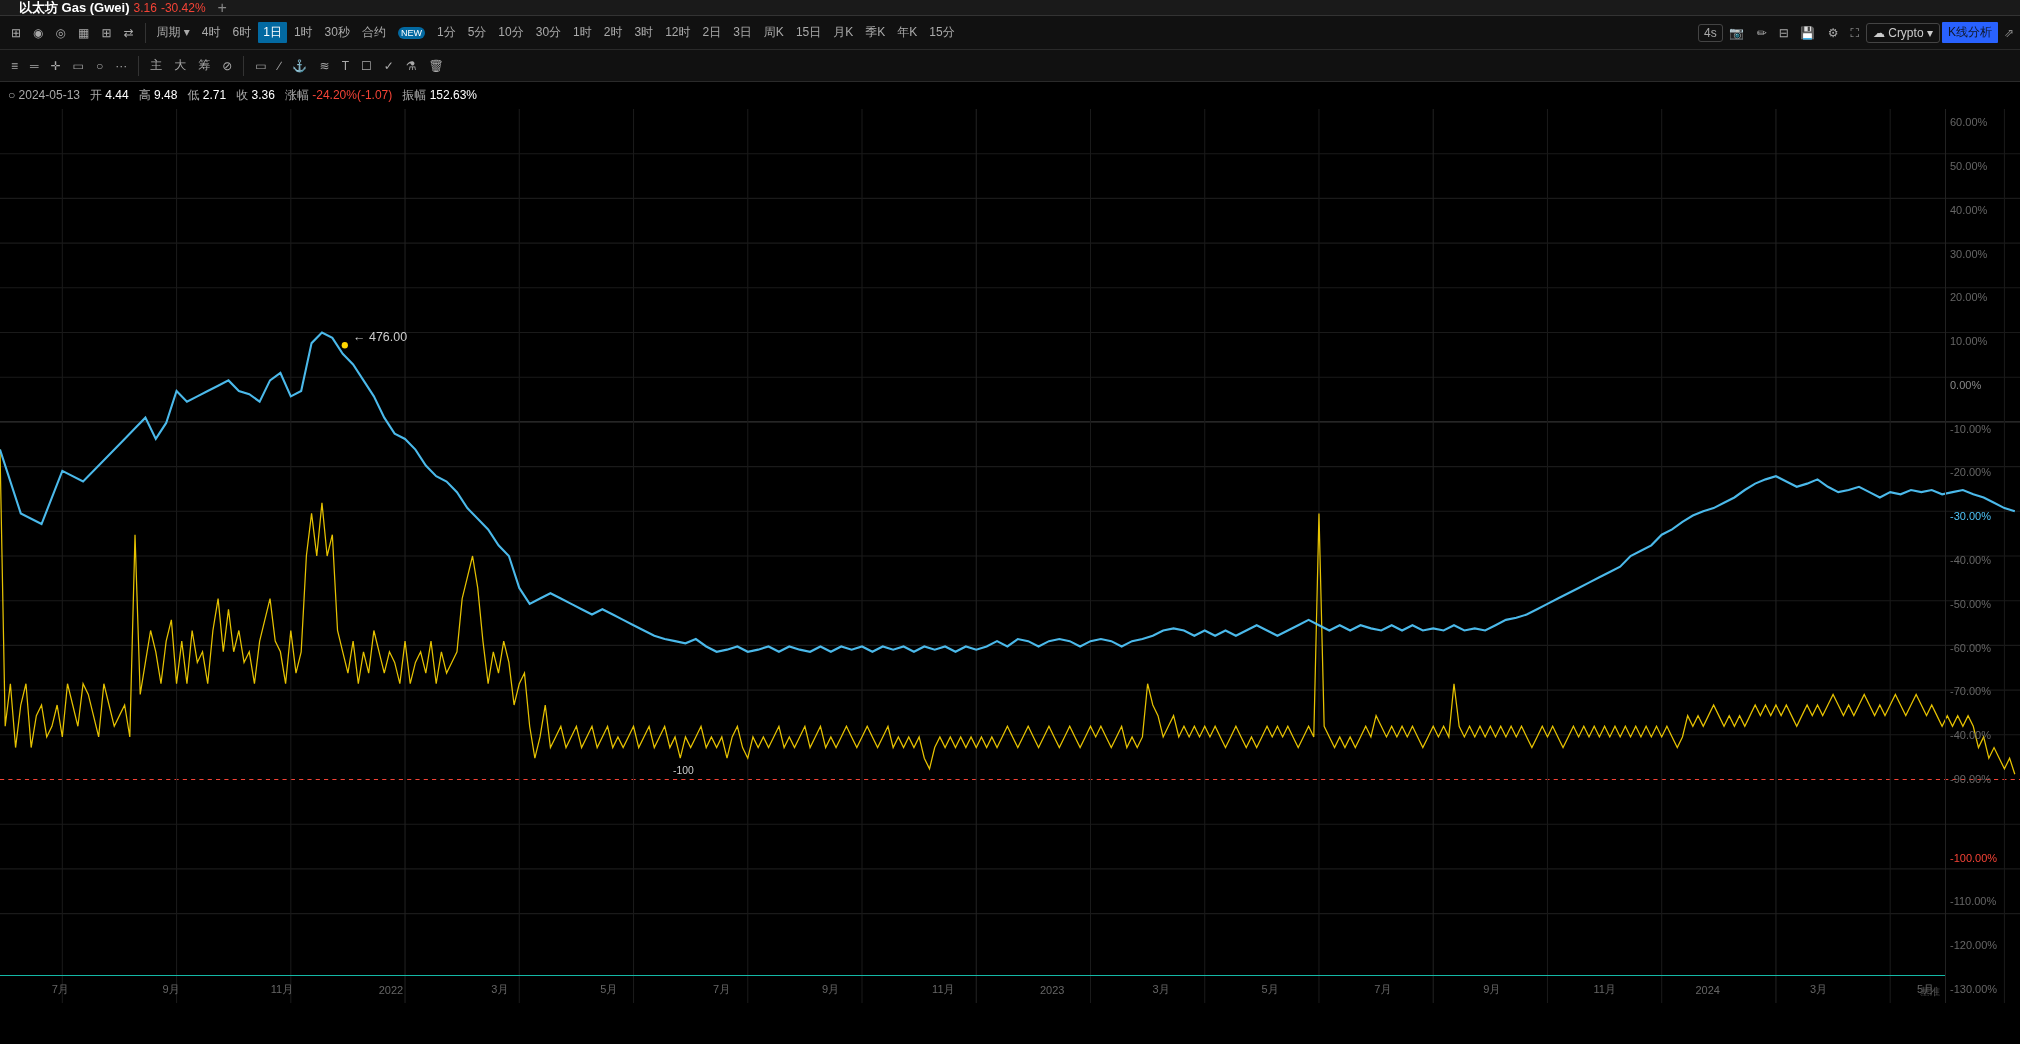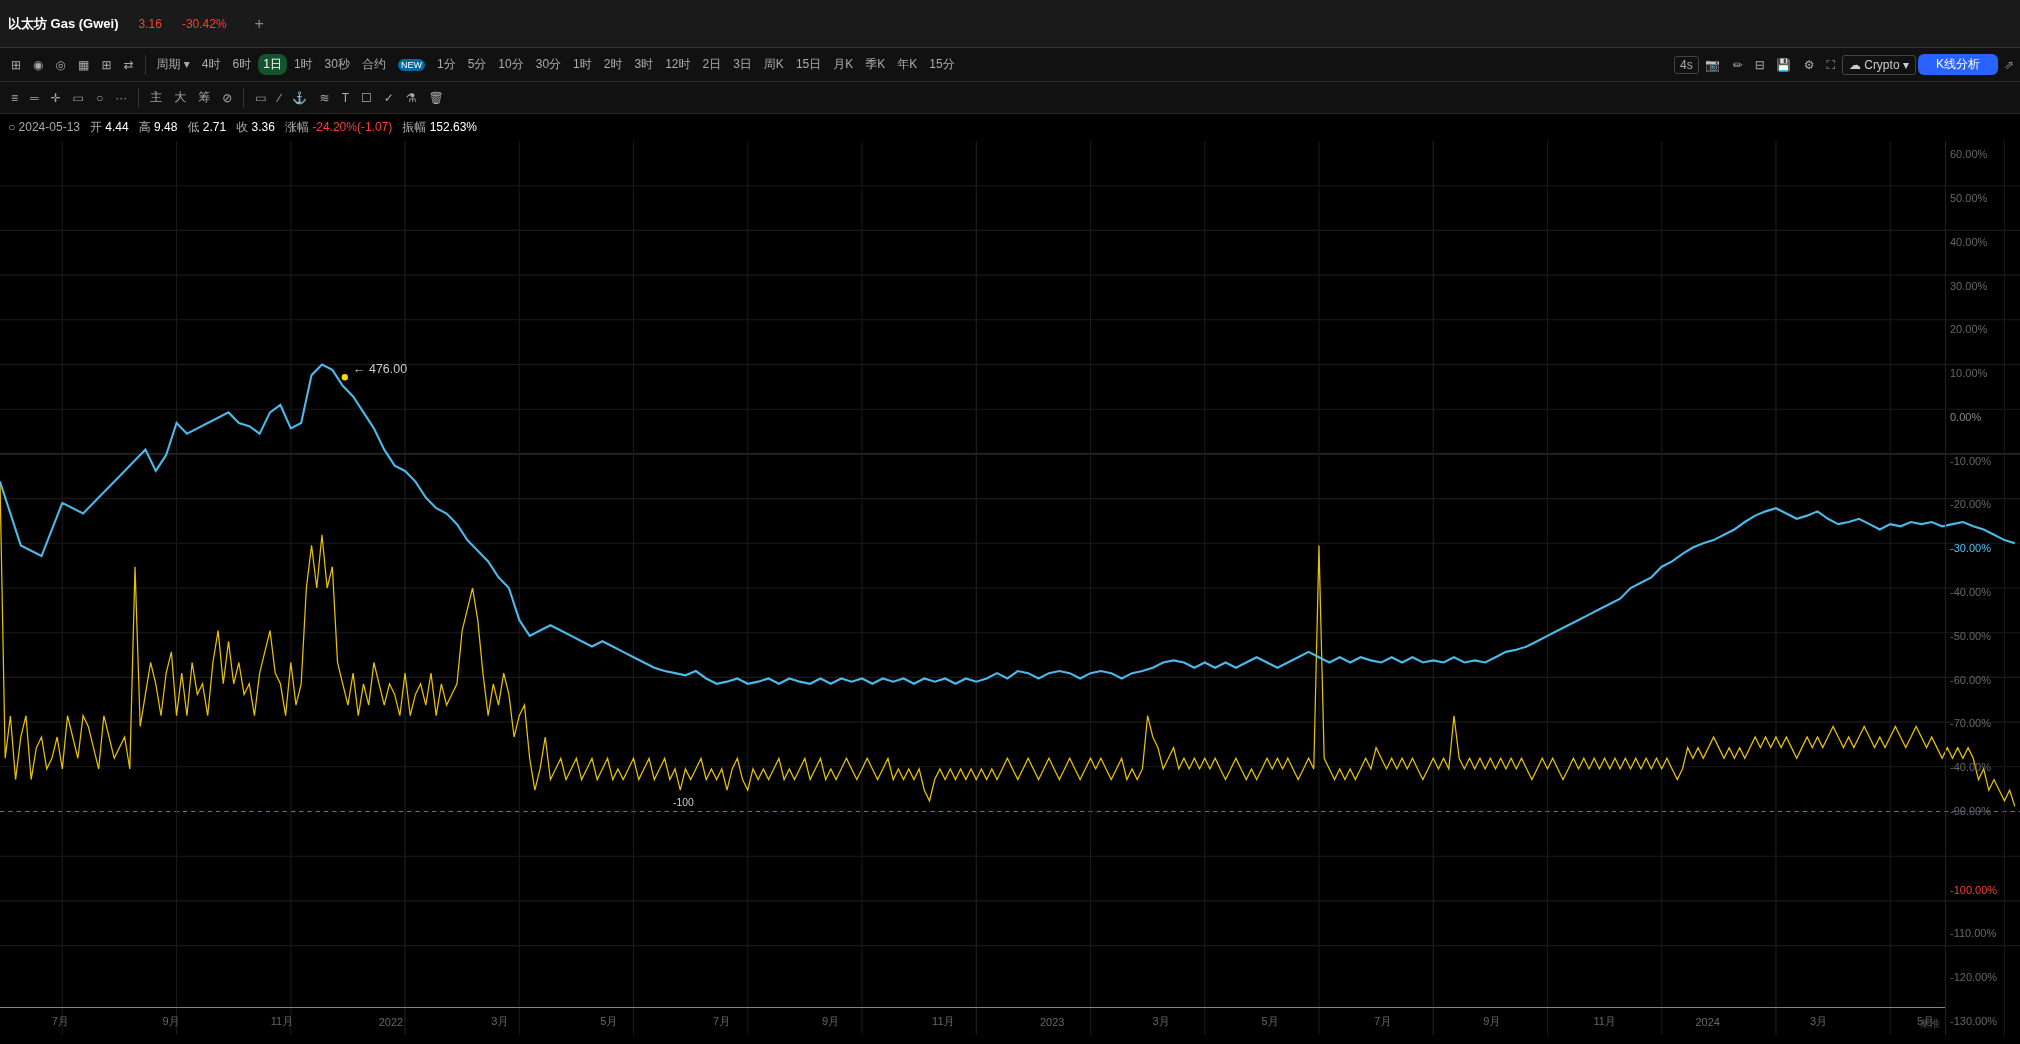--- a/index.html
+++ b/index.html
@@ -12,23 +12,23 @@
       height: 1044px;
       overflow: hidden;
     }
 
     
     #title-bar {
       display: flex;
       align-items: center;
       background: #1a1a1a;
       border-bottom: 1px solid #333;
-      height: 48px;
-      padding: 0 8px;
-      gap: 20px;
+      height: 16px;
+      padding: 0 19px;
+      gap: 4px;
     }
     #title-bar .title-text {
       color: #fff;
       font-size: 13px;
       font-weight: bold;
     }
     #title-bar .add-btn {
       color: #888;
       font-size: 16px;
       cursor: pointer;
@@ -46,21 +46,21 @@
       gap: 2px;
     }
     .tb-btn {
       color: #aaa;
       padding: 2px 5px;
       cursor: pointer;
       font-size: 12px;
       border-radius: 3px;
       white-space: nowrap;
     }
-    .tb-btn.active { color: #fff; background: #14532d; border-radius: 8px; }
+    .tb-btn.active { color: #fff; background: #0369a1; border-radius: 1px; }
     .tb-btn.period { color: #aaa; }
     .sep { width: 1px; height: 20px; background: #333; margin: 0 4px; }
 
     
     #toolbar2 {
       display: flex;
       align-items: center;
       background: #111;
       border-bottom: 1px solid #2a2a2a;
       height: 32px;
@@ -136,24 +136,24 @@
     }
     .crypto-btn {
       color: #ccc;
       border: 1px solid #444;
       border-radius: 3px;
       padding: 2px 6px;
       font-size: 12px;
       cursor: pointer;
     }
     .kline-btn {
-      color: #ffffff;
+      color: #0f172a;
       background: #2962ff;
-      border-radius: 6px;
-      padding: 2px 18px;
+      border-radius: 1px;
+      padding: 2px 6px;
       font-size: 12px;
       cursor: pointer;
     }
     .share-btn {
       color: #888;
       font-size: 12px;
       cursor: pointer;
     }
 
     

